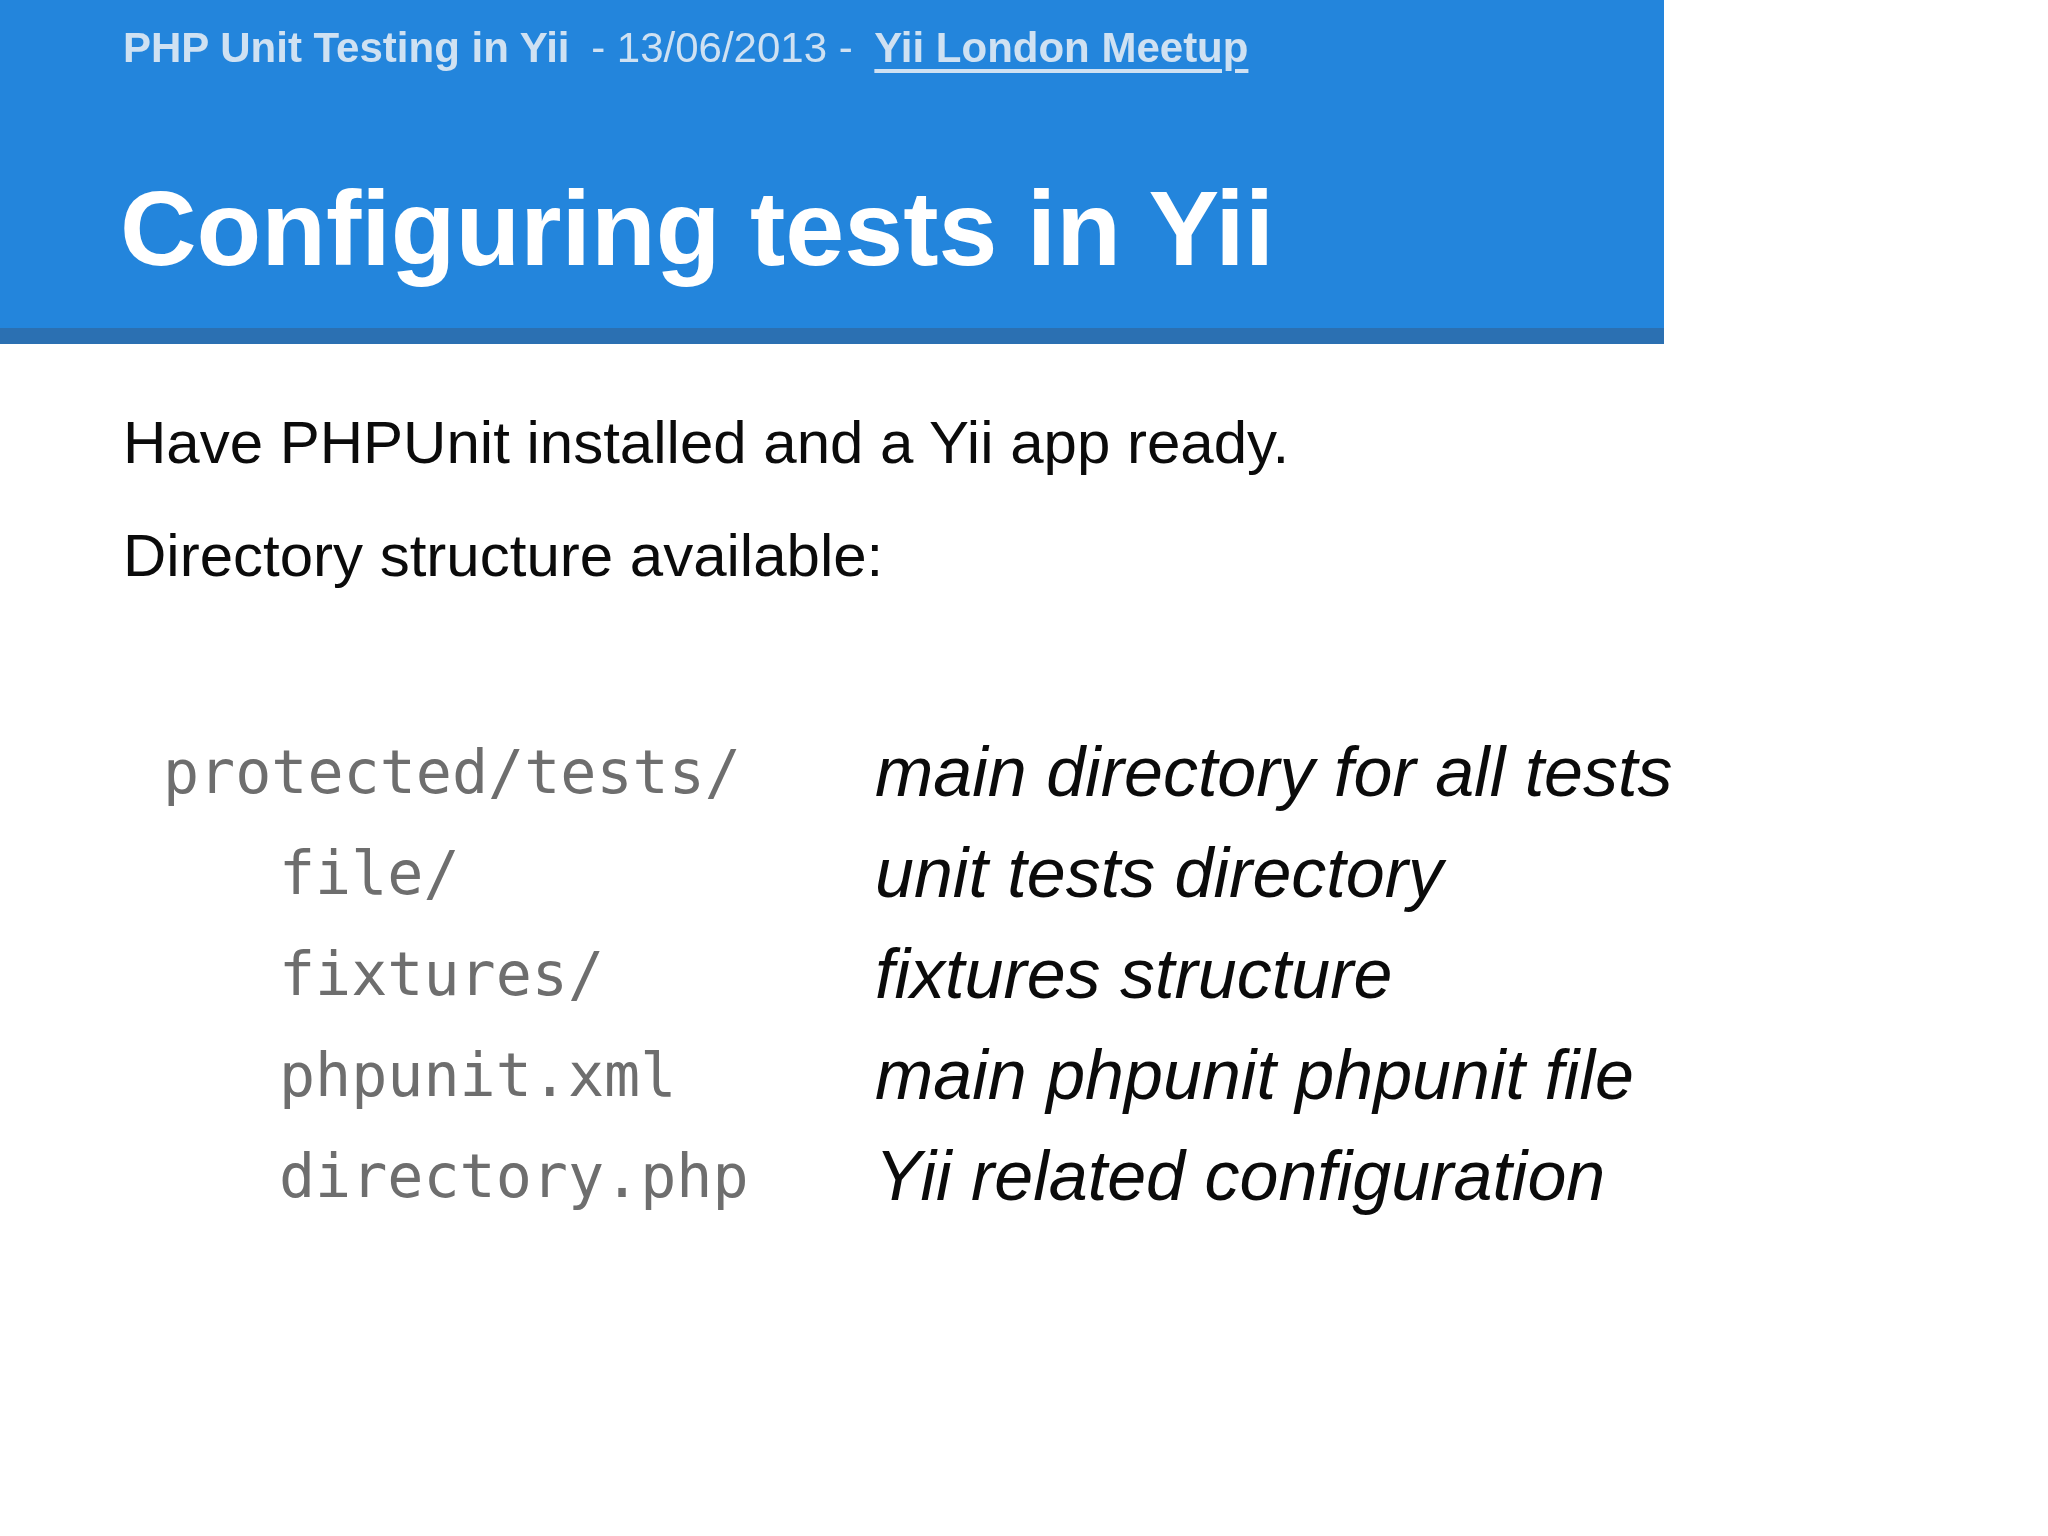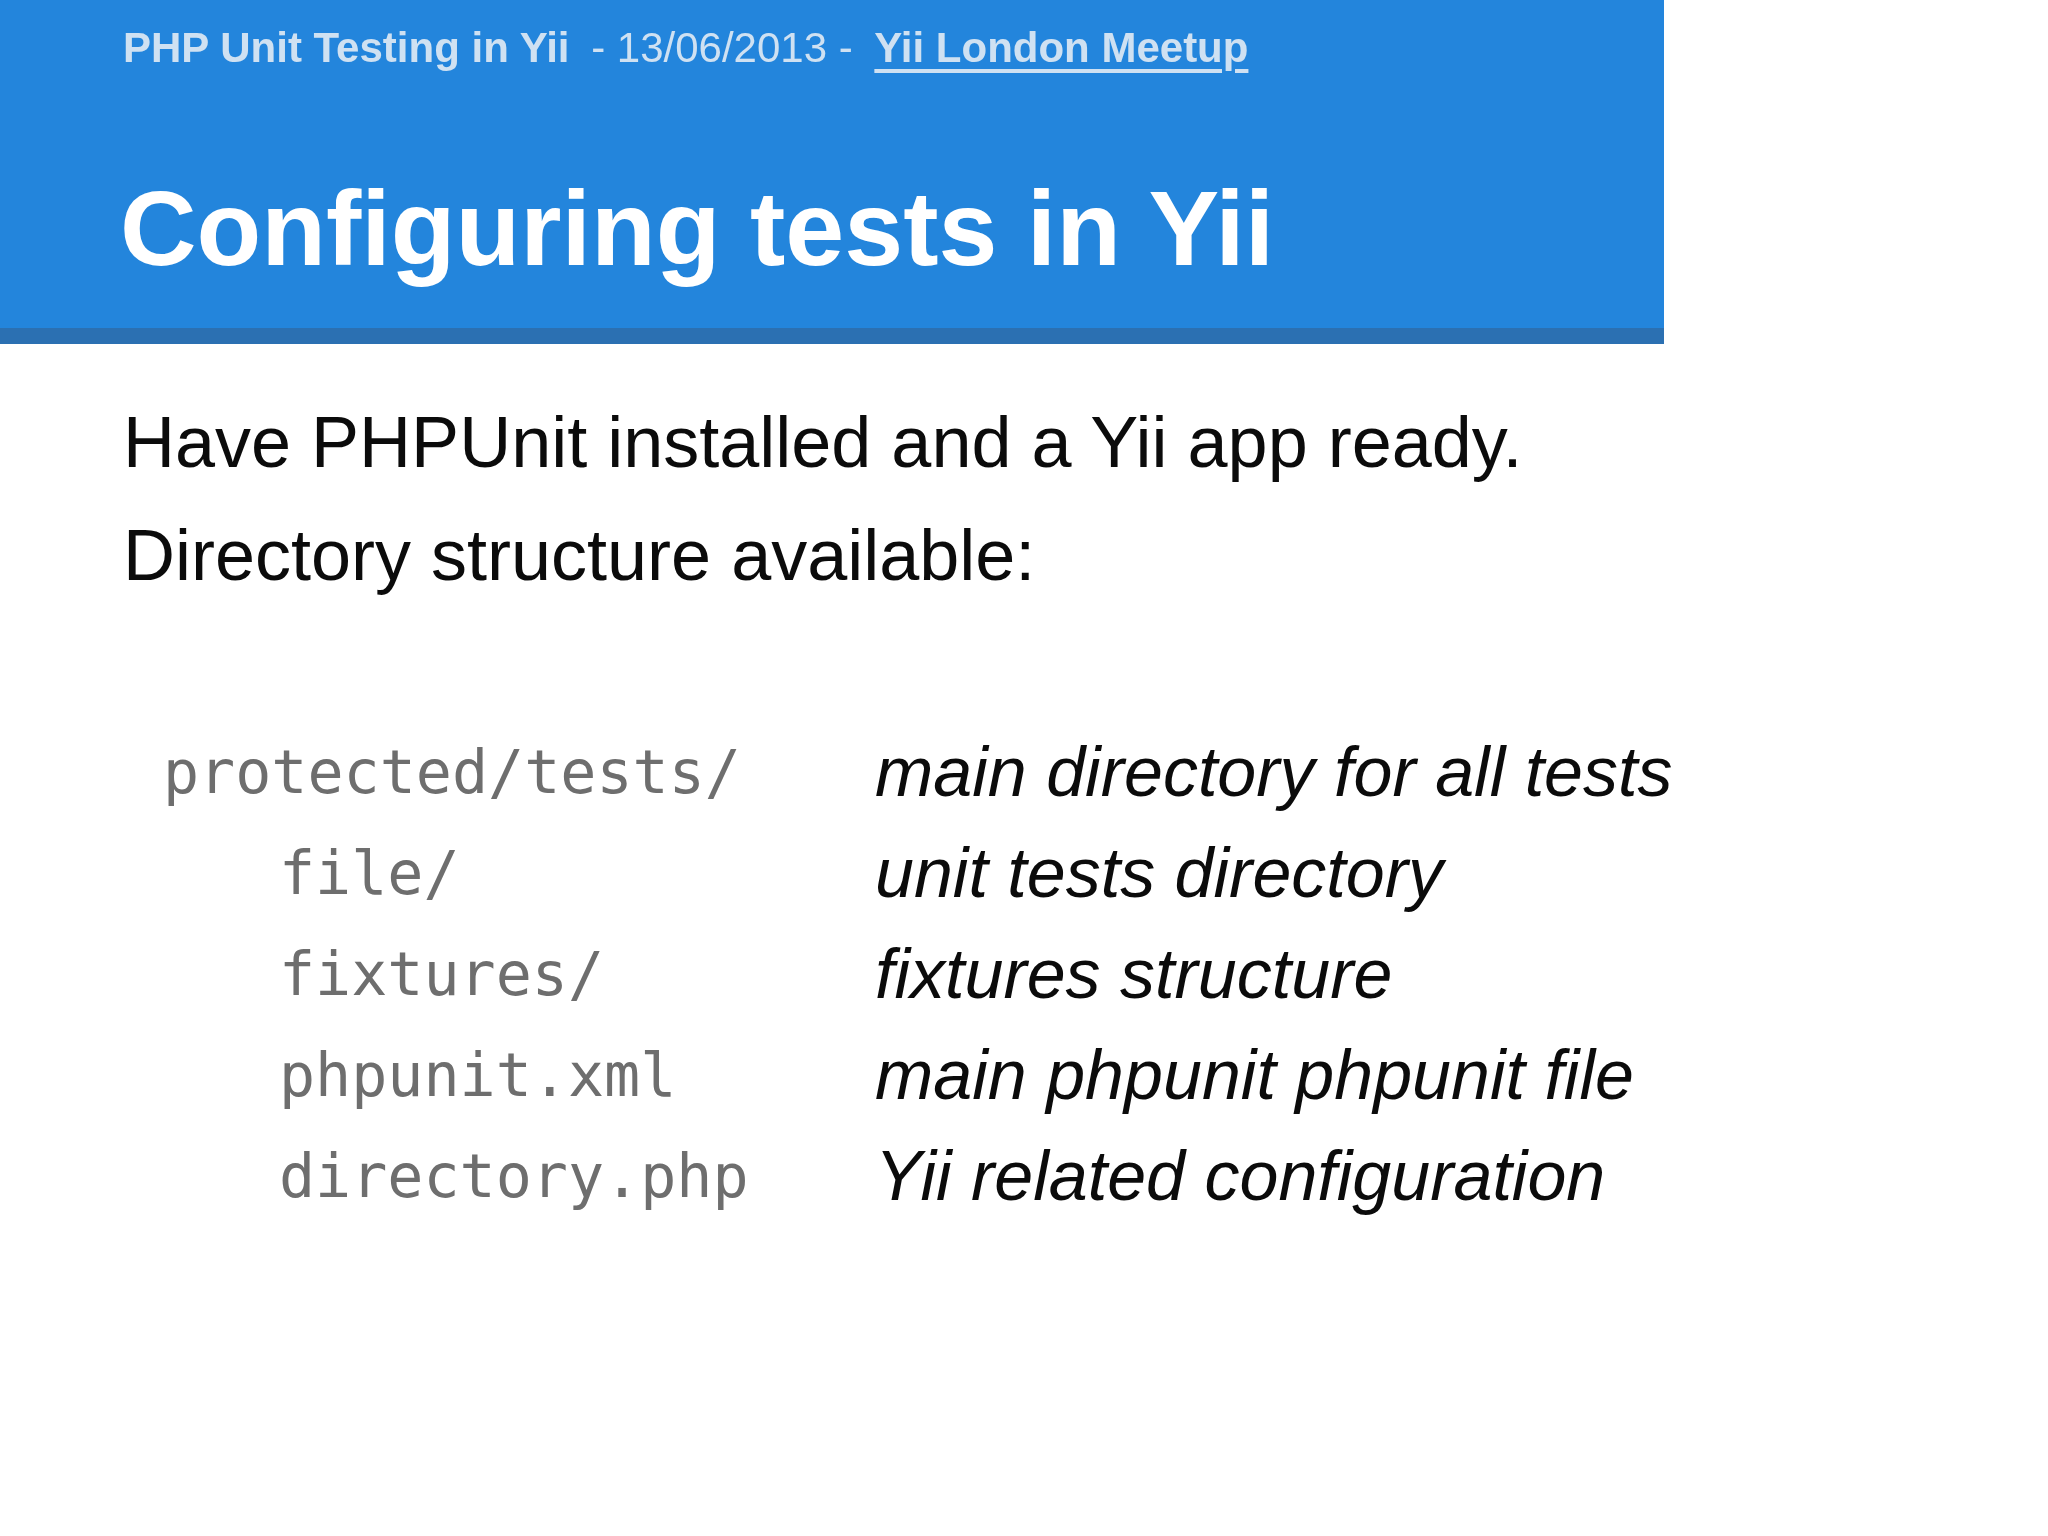--- a/index.html
+++ b/index.html
@@ -55,21 +55,21 @@
     color: #ffffff;
     letter-spacing: 0px;
     white-space: nowrap;
     text-align: right;
   }
   
   .intro {
     position: absolute;
     top: 386px;
     left: 123px;
-    font-size: 72px;
+    font-size: 60px;
     line-height: 113px;
     color: #0b0b0b;
     white-space: nowrap;
   }
   
   .dir-list {
     position: absolute;
     top: 722px;
     left: 123px;
     width: 1800px;

